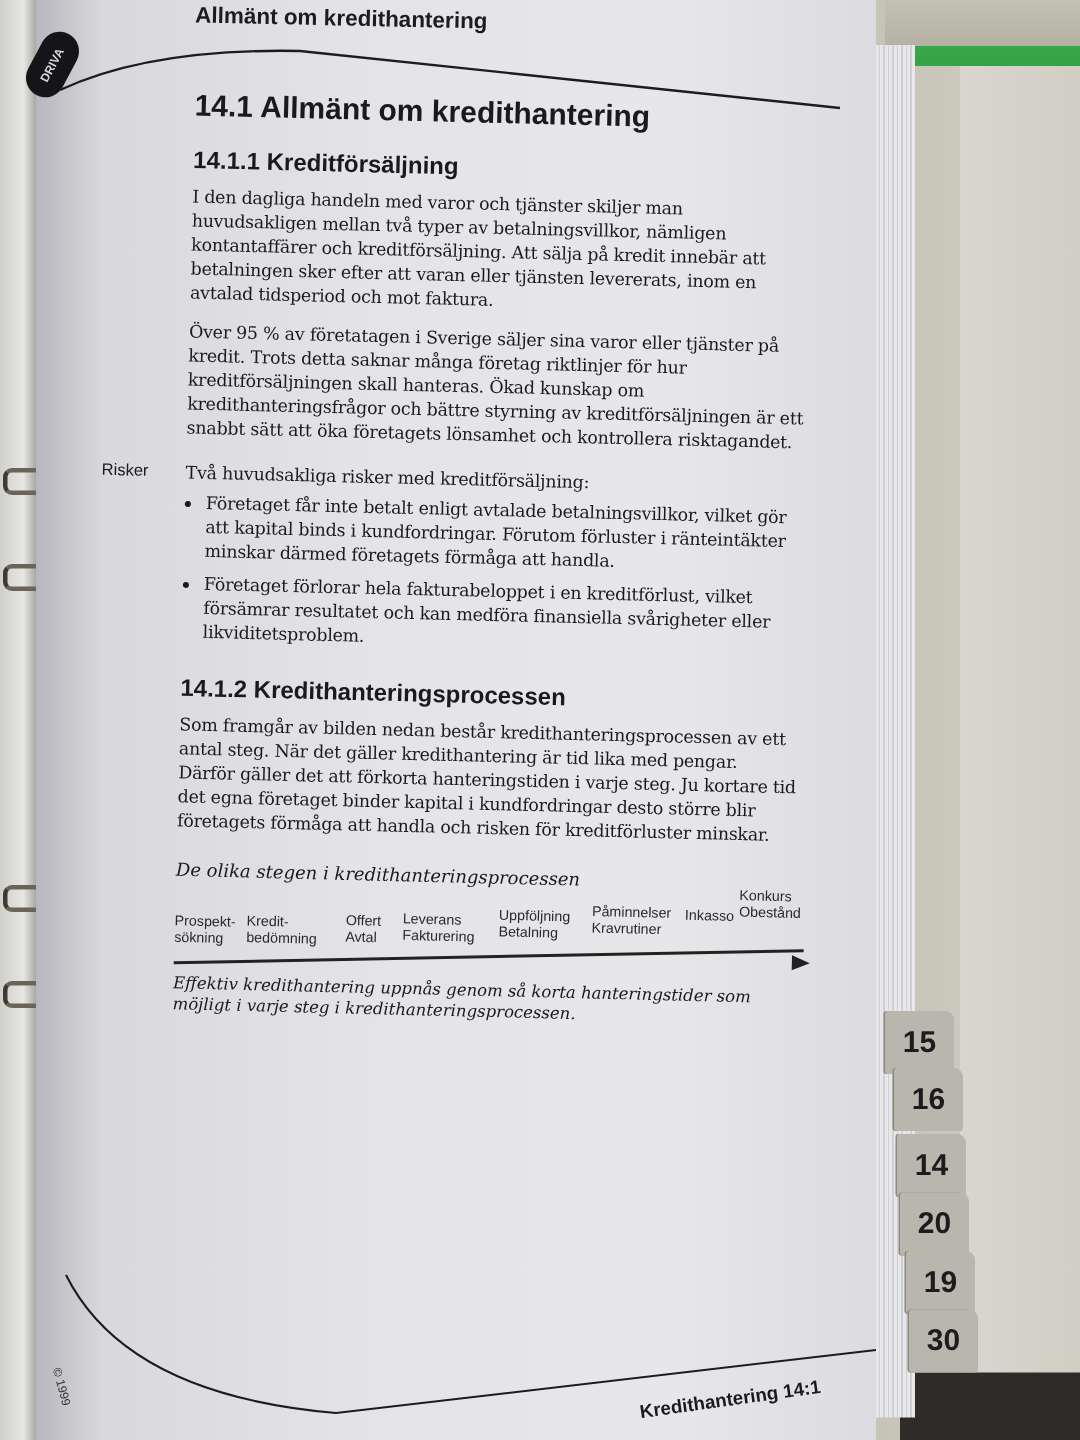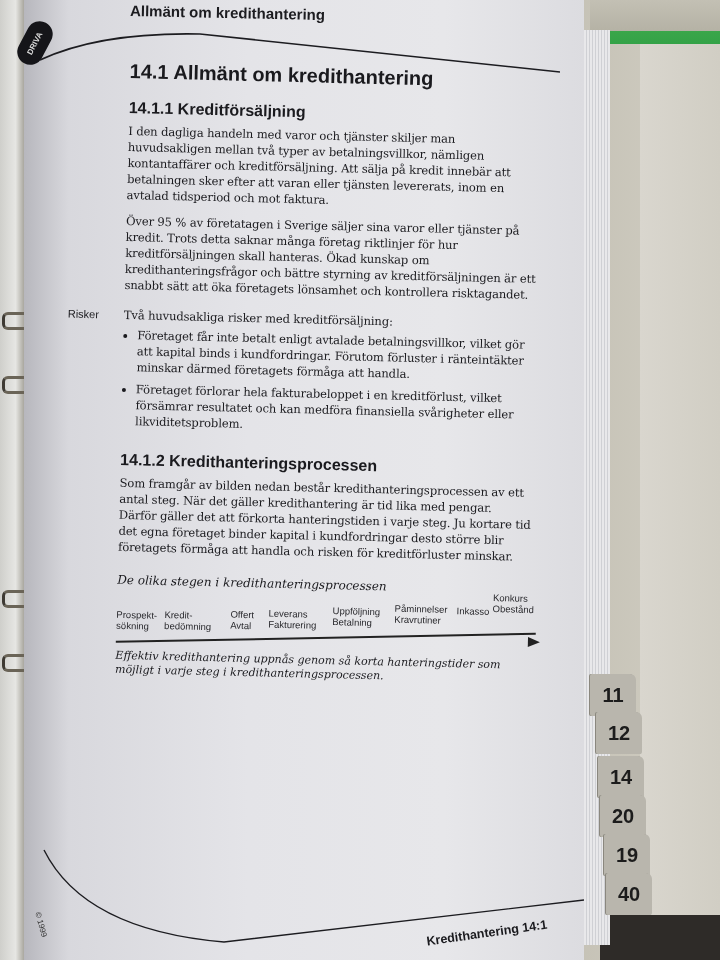--- a/index.html
+++ b/index.html
@@ -135,18 +135,18 @@
     <div class="caption">Effektiv kredithantering uppnås genom så korta hanteringstider som möjligt i varje steg i kredithanteringsprocessen.</div>
   </div>
 </div>
 
 <svg class="footer-rule" viewBox="0 0 560 110">
   <path d="M20 10 Q 60 90 200 102 L 560 60" stroke="#1c1c20" stroke-width="1.4" fill="none"></path>
 </svg>
 <div class="footer">Kredithantering 14:1</div>
 <div class="left-footer">© 1999</div>
 
-<div class="tab" style="left:590px;top:674px">11</div>
-<div class="tab" style="left:596px;top:712px">12</div>
+<div class="tab" style="left:590px;top:674px">15</div>
+<div class="tab" style="left:596px;top:712px">16</div>
 <div class="tab" style="left:598px;top:756px">14</div>
 <div class="tab" style="left:600px;top:795px">20</div>
 <div class="tab" style="left:604px;top:834px">19</div>
-<div class="tab" style="left:606px;top:873px">40</div>
+<div class="tab" style="left:606px;top:873px">30</div>
 
 </body></html>

